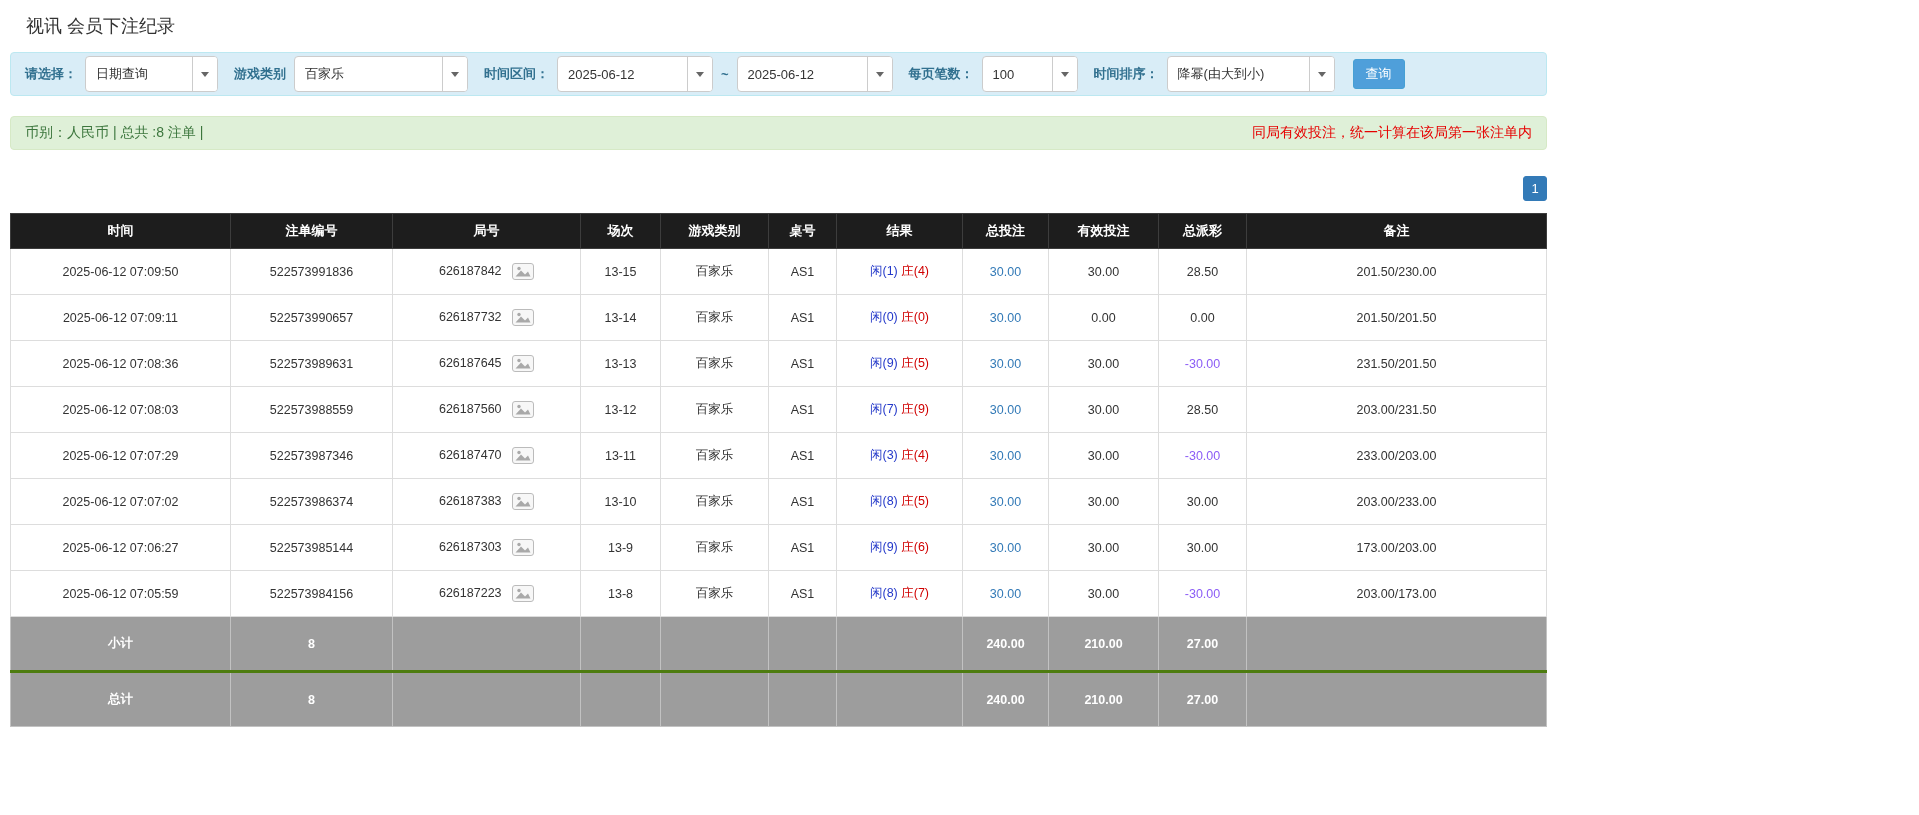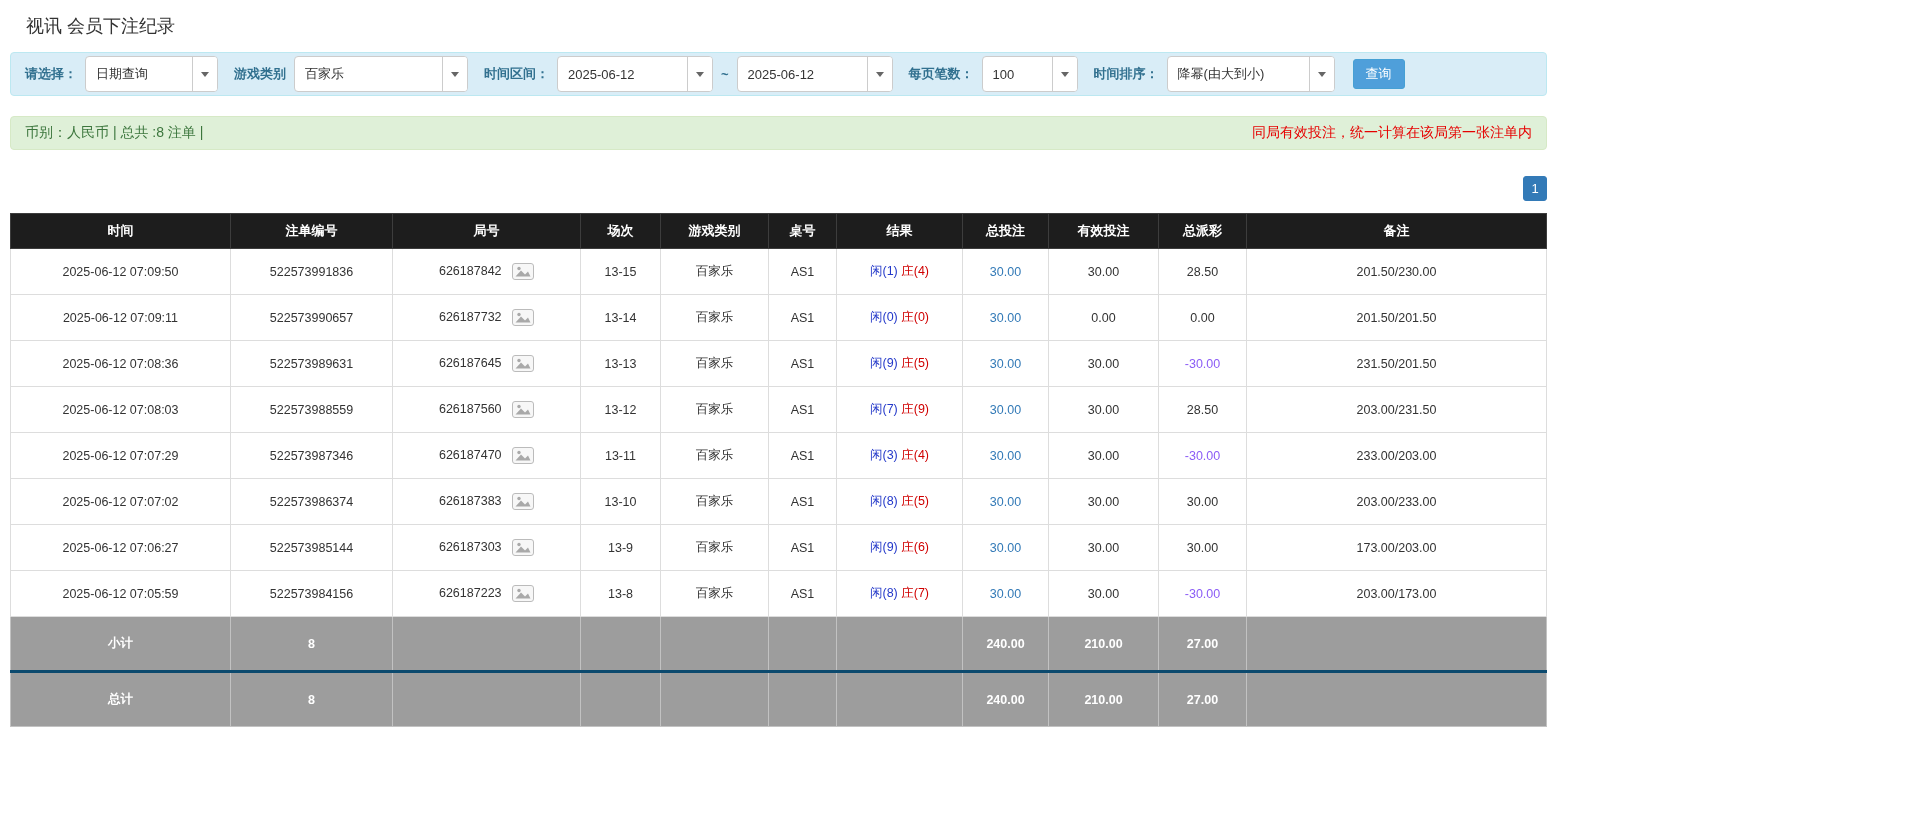--- a/index.html
+++ b/index.html
@@ -143,21 +143,21 @@
     overflow: hidden;
   }
   tfoot td {
     background: #9d9d9d;
     color: #fff;
     font-weight: bold;
     border: 1px solid #c2c2c2;
     text-align: center;
     padding: 18px 4px;
   }
-  tfoot tr.total-row td { border-top: 3px solid #0c4a6e; }
+  tfoot tr.total-row td { border-top: 3px solid #4d7c0f; }
 
   .player { color: #2338c9; }
   .banker { color: #d00000; }
   .bet-link { color: #337ab7; text-decoration: none; cursor: pointer; }
   .neg { color: #8b5cf6; }
 
   .img-icon {
     display: inline-block;
     vertical-align: middle;
     margin-left: 7px;

